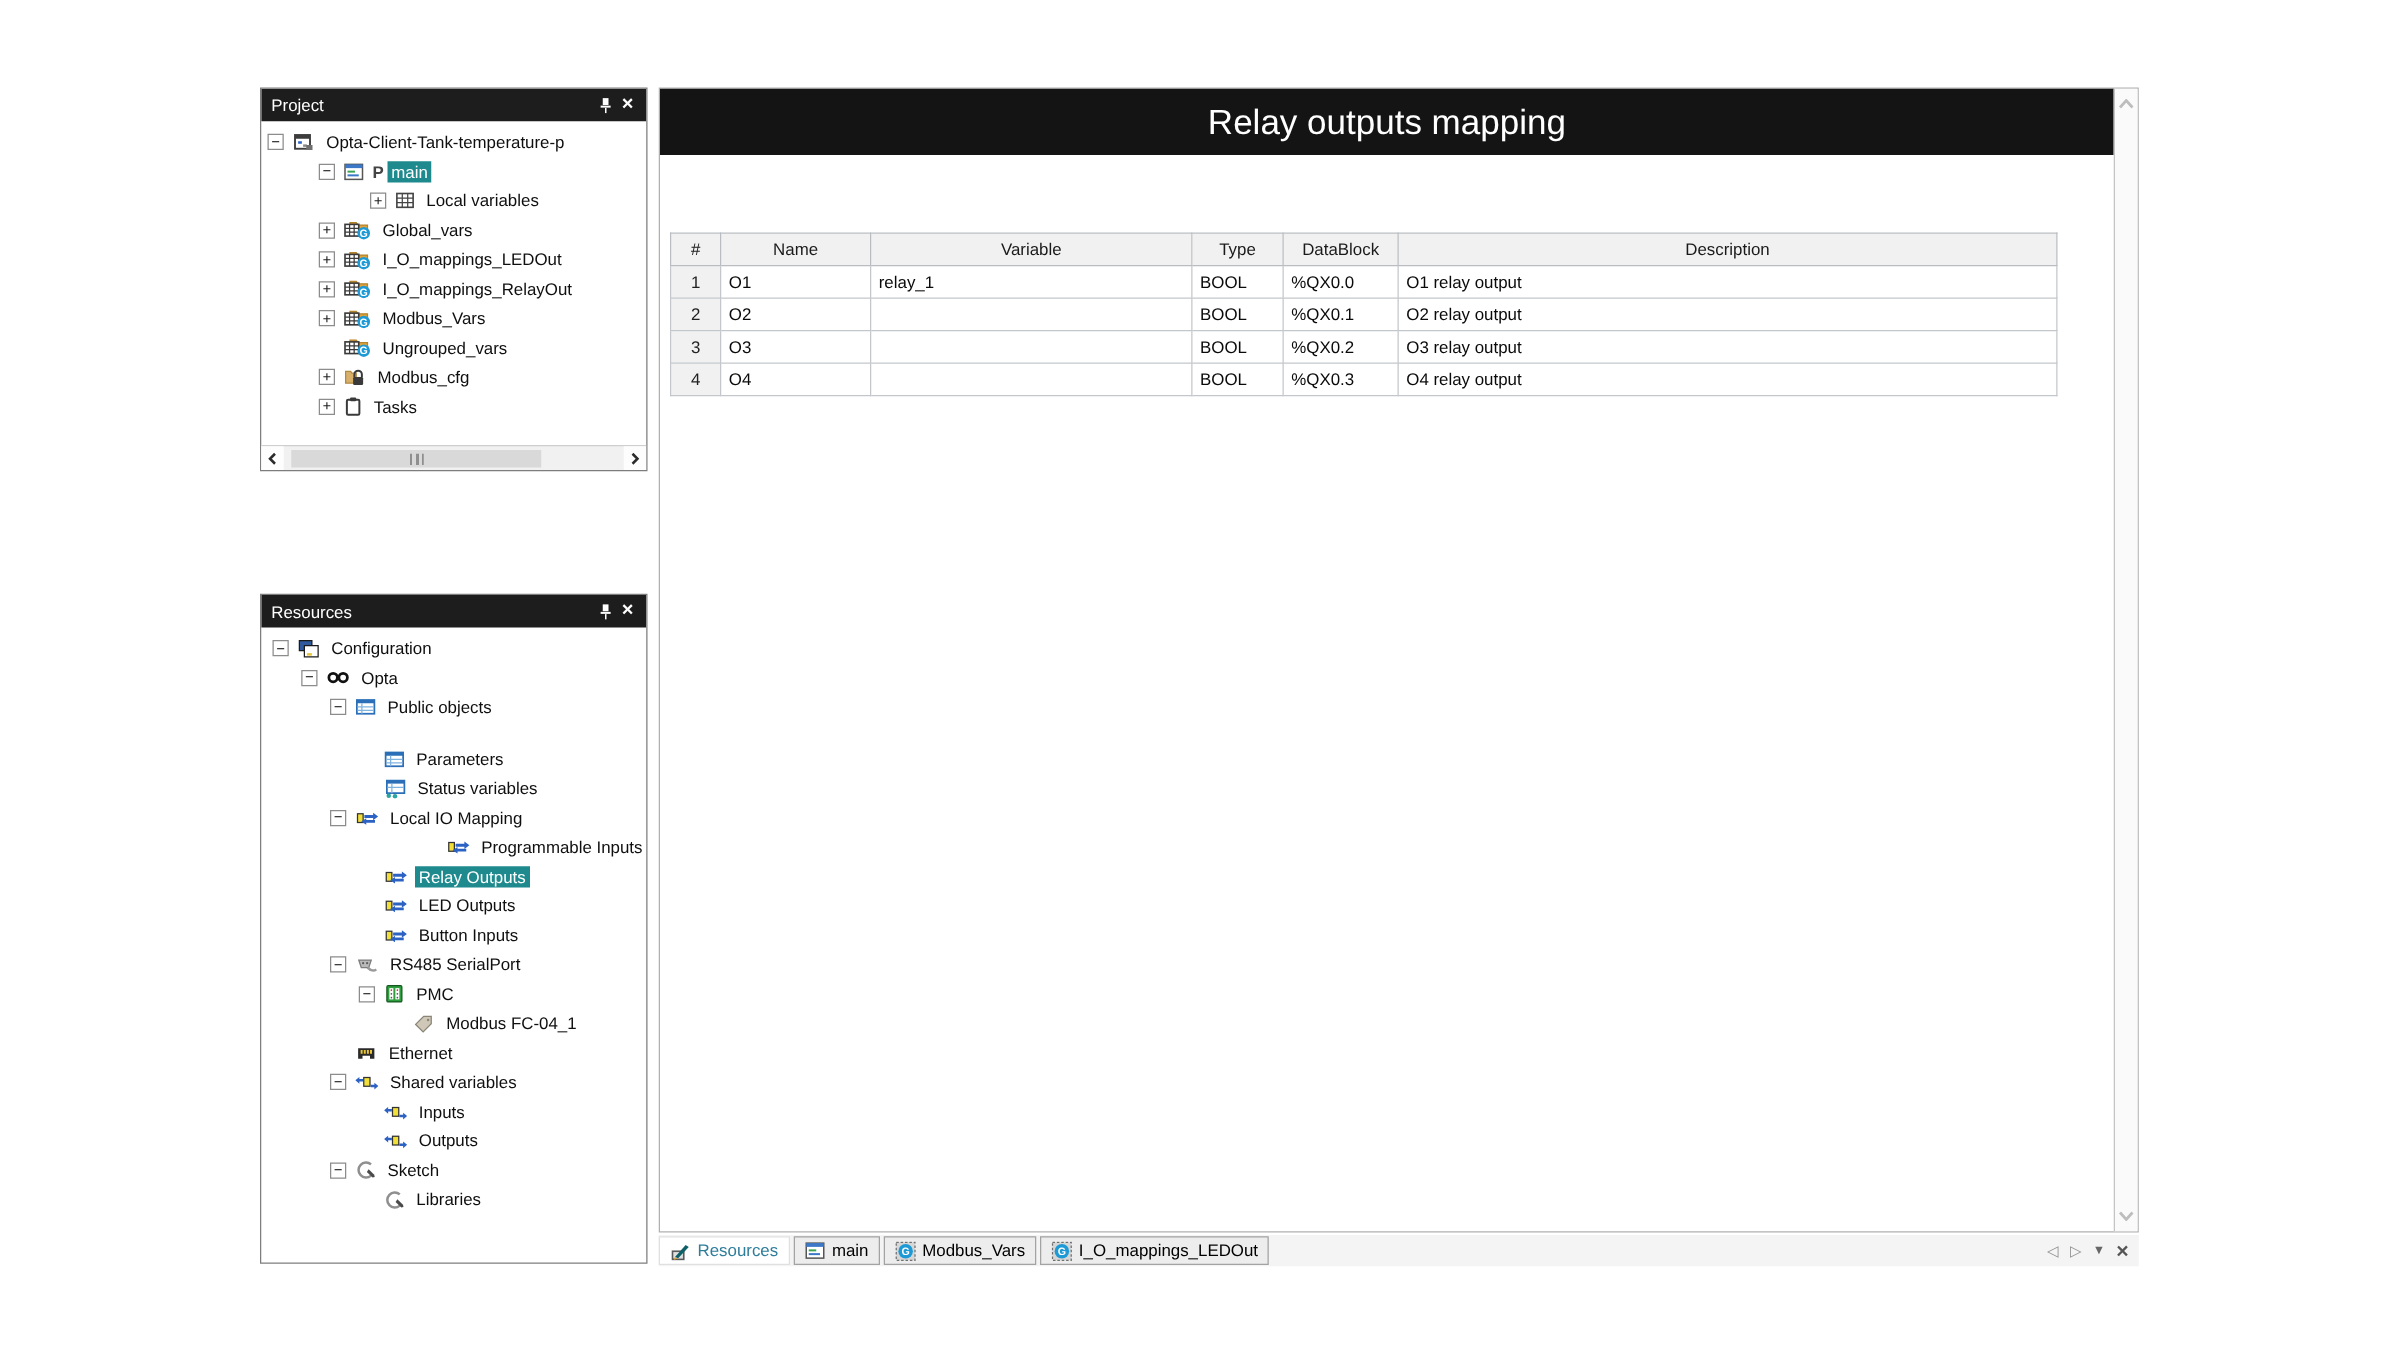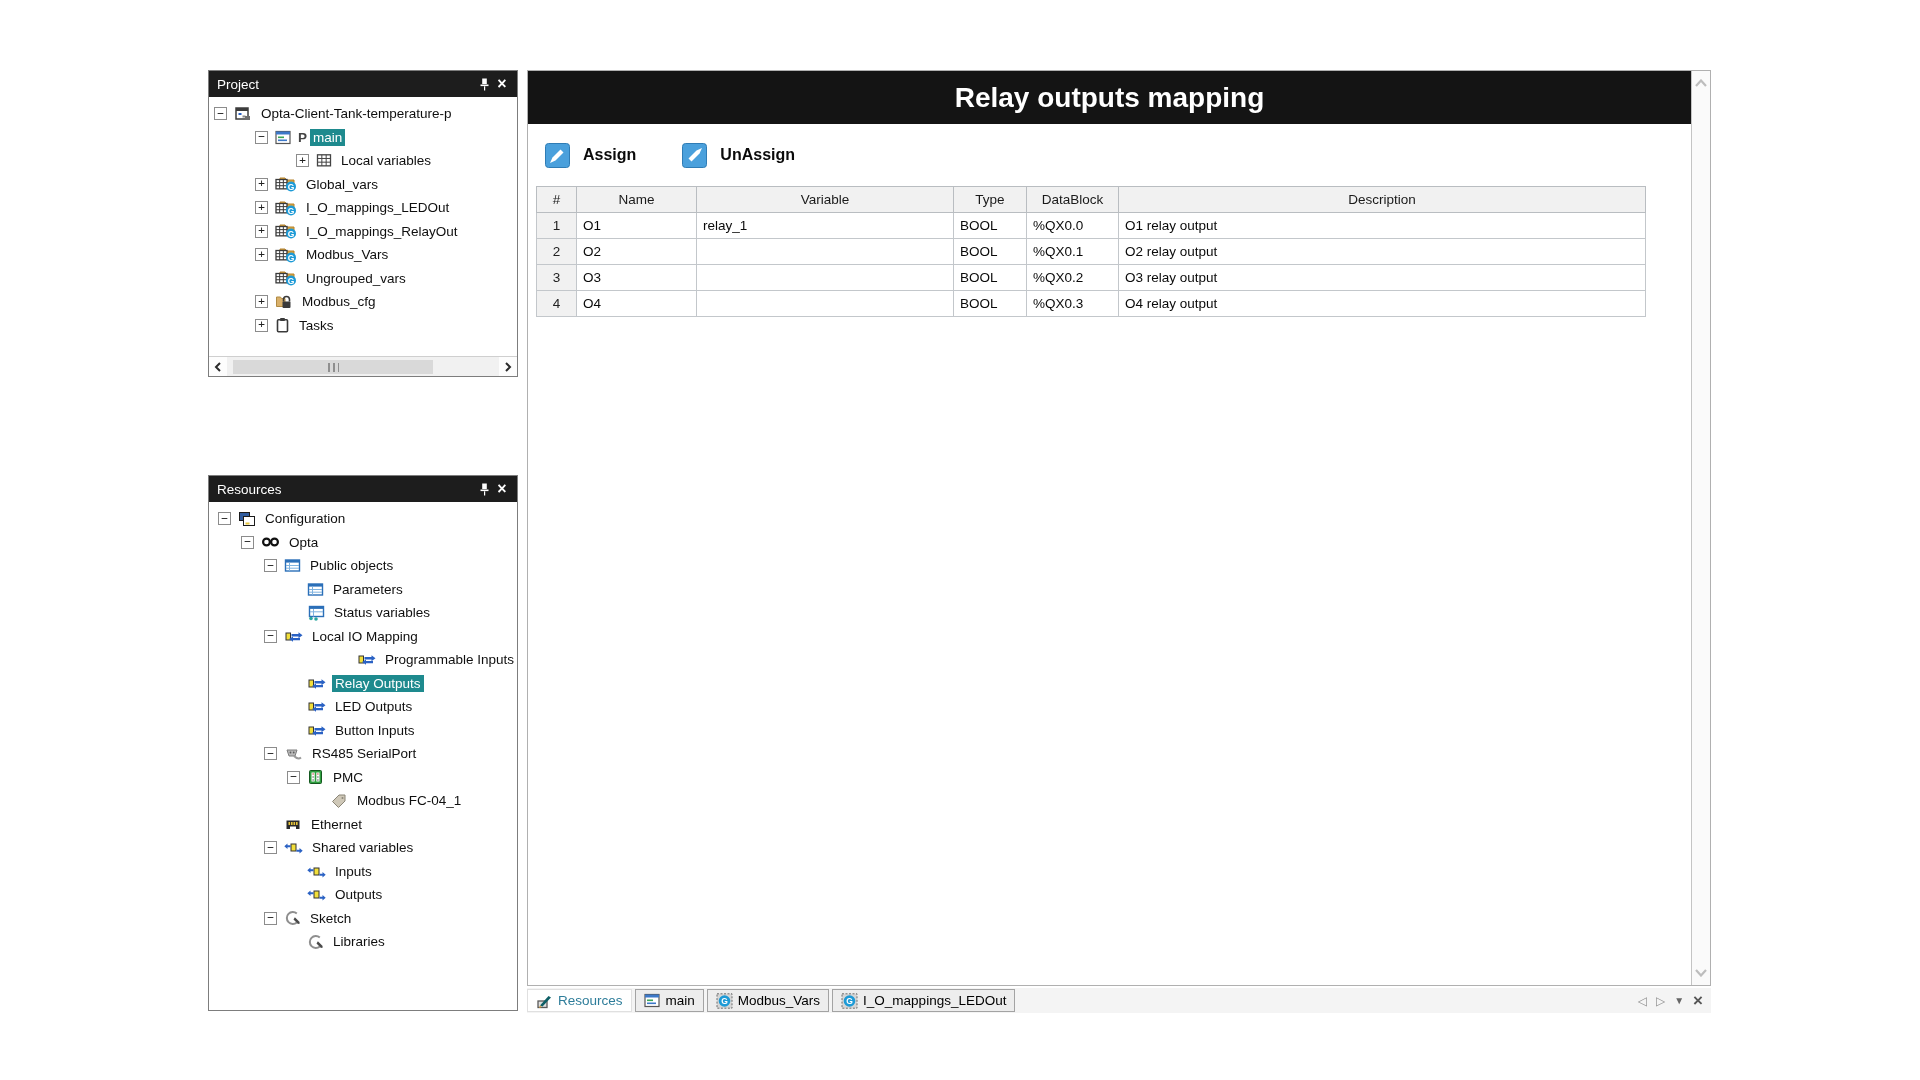--- a/index.html
+++ b/index.html
@@ -31,21 +31,21 @@
   .harrow{width:18px;height:100%;display:inline-flex;align-items:center;justify-content:center;flex:none;background:#fdfdfd;}
   .harrow.right{margin-left:auto;}
   .hthumb{position:absolute;left:24px;width:200px;top:3px;bottom:2px;background:#d9d9d9;
     display:flex;align-items:center;justify-content:center;}
   .grip{width:11px;height:9px;background:repeating-linear-gradient(90deg,#8f8f8f 0 2px,transparent 2px 5px);}
 
   
   .main-panel{position:absolute;left:527px;top:70px;width:1184px;height:916px;
     border:1px solid #b0b0b0;box-sizing:border-box;background:#fff;}
   .titlebar{position:absolute;left:0;top:0;right:19px;height:53px;background:#141414;color:#fff;
-    display:flex;align-items:center;justify-content:center;font-size:28px;font-weight:bold;}
+    display:flex;align-items:center;justify-content:center;font-size:28px;font-weight:normal;}
   .toolbar{position:absolute;left:0;top:53px;right:19px;height:62px;display:flex;align-items:center;gap:46px;padding-left:17px;}
   .toolbtn{display:inline-flex;align-items:center;gap:7px;font-size:16px;font-weight:bold;color:#0a0a0a;cursor:default;}
   .unassign-rot svg{transform:rotate(180deg);}
 
   table.map{position:absolute;left:8px;top:115px;border-collapse:collapse;table-layout:fixed;
     font-size:13.5px;background:#fff;}
   table.map th{background:#f1f1f1;border:1px solid #b9bdc1;height:23px;font-weight:normal;color:#1a1a1a;
     overflow:hidden;white-space:nowrap;}
   table.map td{border:1px solid #c3c7cb;height:25px;padding:0 6px;overflow:hidden;white-space:nowrap;color:#0a0a0a;}
   table.map td.num{background:#f1f1f1;text-align:center;padding:0;color:#222;}
@@ -287,21 +287,21 @@
             <svg width="17" height="15" viewBox="0 0 17 15">
               <rect x="1.5" y="2" width="14" height="11" fill="#fff" stroke="#2b6fb8" stroke-width="1.4"></rect>
               <rect x="1.5" y="2" width="14" height="2.6" fill="#2b6fb8"></rect>
               <line x1="5.5" y1="4.6" x2="5.5" y2="13" stroke="#7fb3e0"></line>
               <line x1="2" y1="7.5" x2="15" y2="7.5" stroke="#7fb3e0"></line>
               <line x1="2" y1="10.2" x2="15" y2="10.2" stroke="#7fb3e0"></line>
             </svg>
           </span>
           <span class="lbl">Public objects</span>
         </div>
-        <div class="trow" style="padding-left: 78px;">
+        <div class="trow" style="padding-left: 78px; margin-top: 18px;">
           <span class="exp hiddenexp"></span>
           <span class="ticn">
             <svg width="17" height="15" viewBox="0 0 17 15">
               <rect x="1.5" y="2" width="14" height="11" fill="#fff" stroke="#2b6fb8" stroke-width="1.4"></rect>
               <rect x="1.5" y="2" width="14" height="2.6" fill="#2b6fb8"></rect>
               <line x1="5.5" y1="4.6" x2="5.5" y2="13" stroke="#7fb3e0"></line>
               <line x1="2" y1="7.5" x2="15" y2="7.5" stroke="#7fb3e0"></line>
               <line x1="2" y1="10.2" x2="15" y2="10.2" stroke="#7fb3e0"></line>
             </svg>
           </span>
@@ -480,40 +480,20 @@
             </svg>
           </span>
           <span class="lbl">Libraries</span>
         </div>
       </div>
   </section>
 
   <section class="main-panel">
     <div class="titlebar">
       <span>Relay outputs mapping</span>
-    </div>
-    <div class="toolbar">
-      <span class="toolbtn">
-        <span class="ticn">
-          <svg width="25" height="25" viewBox="0 0 25 25">
-              <rect x="0.5" y="0.5" width="24" height="24" rx="3" fill="#4aa0dc" stroke="#2f7cb5"></rect>
-              <polygon points="5,20 7.5,14.5 15.5,6.5 18.5,9.5 10.5,17.5 5,20" fill="#fff"></polygon>
-            </svg>
-        </span>
-        <span>Assign</span>
-      </span>
-      <span class="toolbtn">
-        <span class="ticn unassign-rot">
-          <svg width="25" height="25" viewBox="0 0 25 25">
-              <rect x="0.5" y="0.5" width="24" height="24" rx="3" fill="#4aa0dc" stroke="#2f7cb5"></rect>
-              <polygon points="5,20 7.5,14.5 15.5,6.5 18.5,9.5 10.5,17.5 5,20" fill="#fff"></polygon>
-            </svg>
-        </span>
-        <span>UnAssign</span>
-      </span>
     </div>
 
     <table class="map">
       <colgroup>
         <col style="width:40px">
           <col style="width:120px">
           <col style="width:257px">
         <col style="width:73px">
           <col style="width:92px">
           <col style="width:527px">

